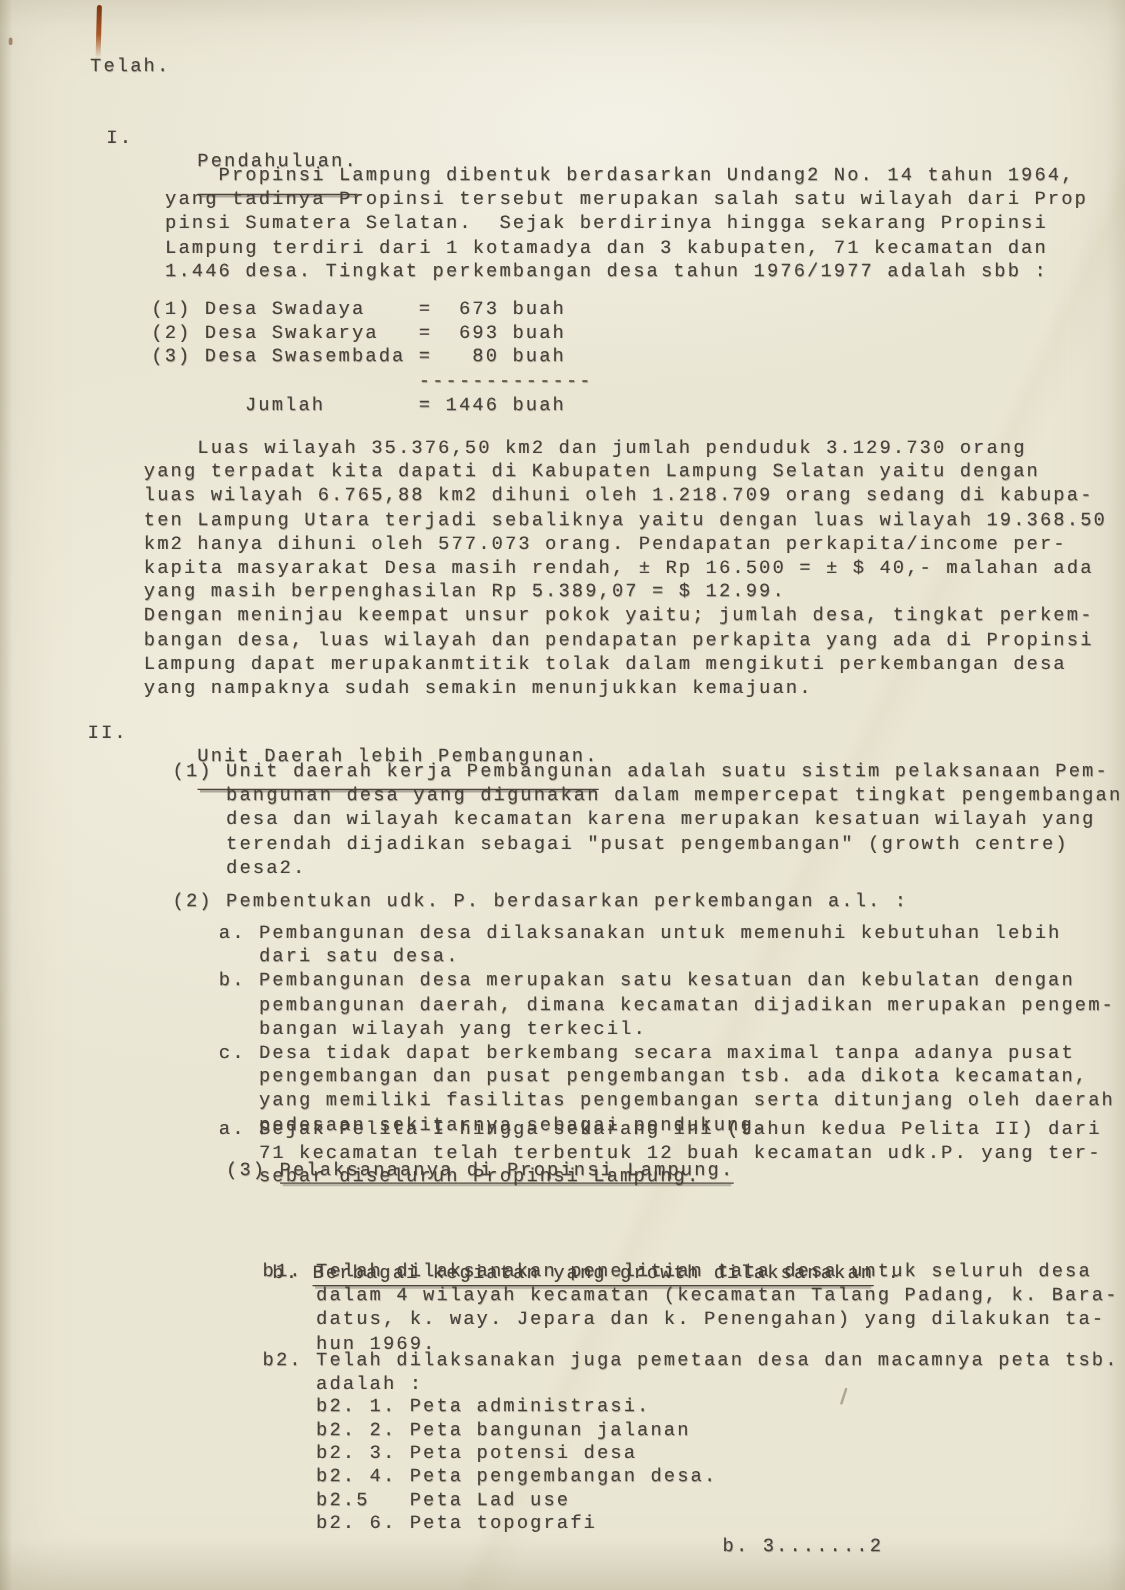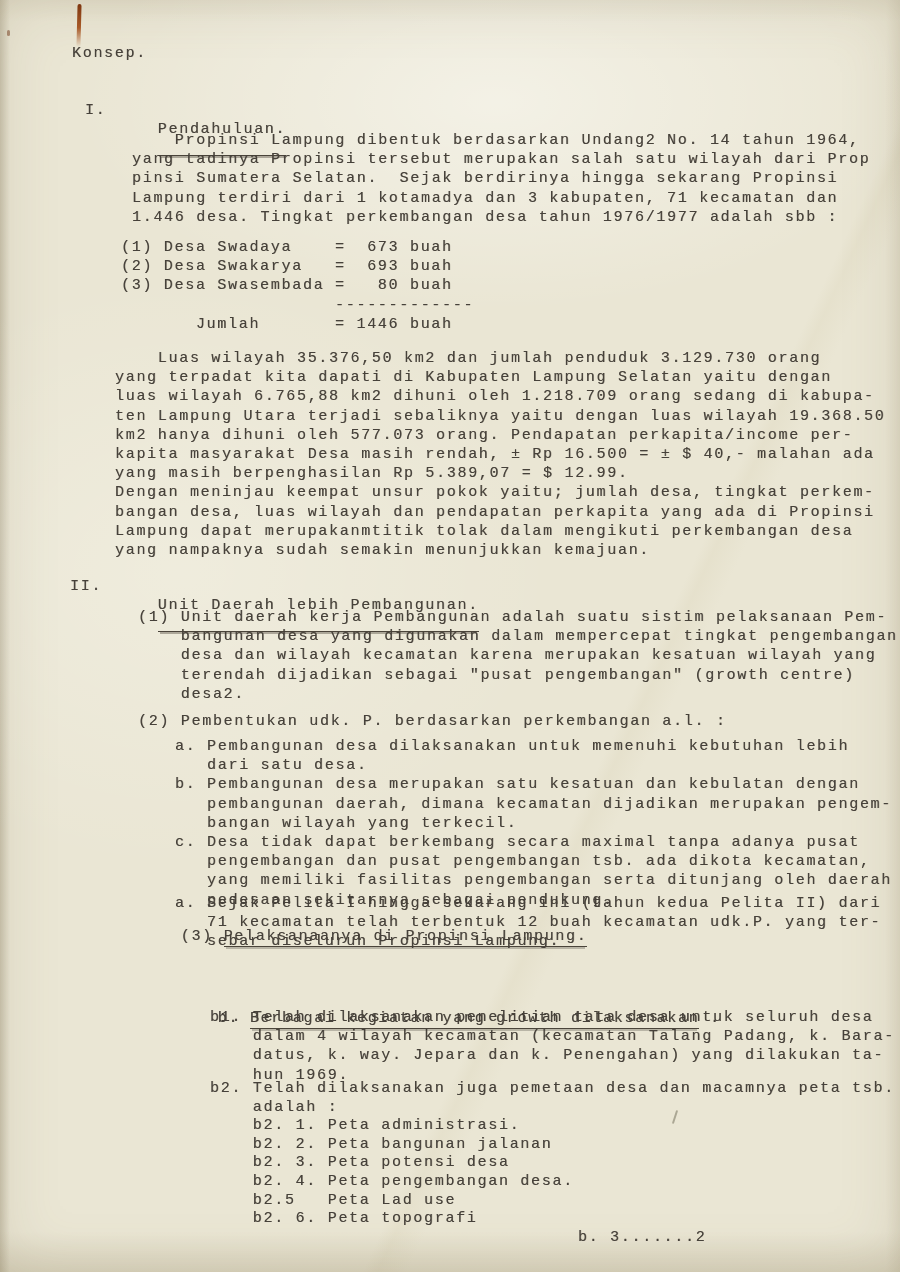--- a/index.html
+++ b/index.html
@@ -59,21 +59,21 @@
 </style>
 </head>
 <body>
 
 <div id="paper">
 
   <div class="rust"></div>
   <div class="speck"></div>
   <div class="pencil-tick"></div>
 
-  <div class="t" style="left:72px;top:44px;">Konsep.</div>
+  <div class="t" style="left:72px;top:44px;">Telah.</div>
 
   <div class="t" style="left:85px;top:101px;">I.</div>
   <div class="t" style="left:115px;top:101px;">
     <span class="ul">Pendahuluan.</span>
   </div>
 
   <div class="t" style="left:132px;top:131px;">    Propinsi Lampung dibentuk berdasarkan Undang2 No. 14 tahun 1964,
 yang tadinya Propinsi tersebut merupakan salah satu wilayah dari Prop
 pinsi Sumatera Selatan.  Sejak berdirinya hingga sekarang Propinsi
 Lampung terdiri dari 1 kotamadya dan 3 kabupaten, 71 kecamatan dan

